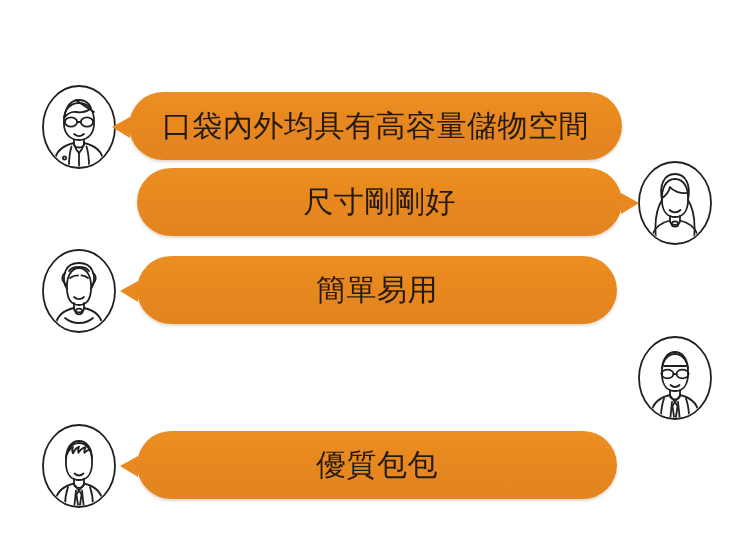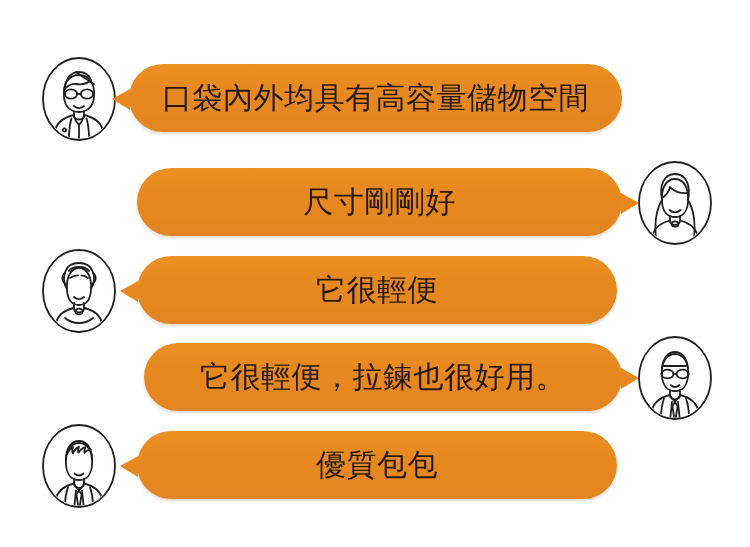--- a/index.html
+++ b/index.html
@@ -80,21 +80,21 @@
     border-right: 18px solid #e8881f;
   }
   .bubble.tail-right .tail {
     right: -17px;
     border-top: 10px solid transparent;
     border-bottom: 11px solid transparent;
     border-left: 18px solid #e8881f;
   }
 
   
-  .row-0 { top: 56px; text-align: right; }
+  .row-0 { top: 84px; text-align: right; }
   .row-1 { top: 160px; padding-left: 45px; }
   .row-2 { top: 248px; }
   .row-3 { top: 335px; }
   .row-4 { top: 423px; padding-left: 36px; }
 
   .b-0 { left: 129px; width: 493px; }
   .b-1 { left: 137px; width: 485px; }
   .b-2 { left: 137px; width: 480px; }
   .b-3 { left: 144px; width: 478px; }
   .b-4 { left: 137px; width: 480px; }
@@ -183,21 +183,21 @@
           <path d="M34 55v5.5c0 2.2 2.2 3.8 5 3.8s5-1.6 5-3.8V55"></path>
           <path d="M34 60c-10 2.2-16.5 7-18.5 16.5-.8 4-1.2 7.6-1.4 11.5"></path>
           <path d="M44 60c10 2.2 16.5 7 18.5 16.5.8 4 1.2 7.6 1.4 11.5"></path>
           <ellipse cx="39" cy="63.5" rx="3.6" ry="2.8"></ellipse>
           <path d="M25 70c3.5 3 8.5 5 14 5s10.5-2 14-5"></path>
         </g>
       </svg>
     </div>
     <div class="bubble tail-left b-2">
       <span class="tail"></span>
-      <span class="text">它很輕便</span>
+      <span class="text">簡單易用</span>
     </div>
   </div>
 
   <div class="row row-3">
     <div class="avatar right">
       <svg viewBox="0 0 78 86" xmlns="http://www.w3.org/2000/svg" fill="none" stroke="#231f20" stroke-width="1.8" stroke-linecap="round" stroke-linejoin="round">
         <ellipse cx="39" cy="43" rx="36" ry="41"></ellipse>
         <clipPath id="c3">
             <ellipse cx="39" cy="43" rx="34.6" ry="39.6"></ellipse>
           </clipPath>
@@ -214,24 +214,20 @@
           <path d="M34 60c-10 2.4-16.5 7-18.5 16.5-.8 4-1.2 7.6-1.4 11.5"></path>
           <path d="M44 60c10 2.4 16.5 7 18.5 16.5.8 4 1.2 7.6 1.4 11.5"></path>
           <path d="M34 60.5L39 67l5-6.5"></path>
           <path d="M36 67l-2.2 21M42 67l2.2 21"></path>
           <path d="M39 67l-2.6 4 2.6 17 2.6-17z"></path>
           <path d="M28 63.5c-2.4 7-3.4 15.5-3 24.5"></path>
           <path d="M50 63.5c2.4 7 3.4 15.5 3 24.5"></path>
         </g>
       </svg>
     </div>
-    <div class="bubble tail-right b-3">
-      <span class="tail"></span>
-      <span class="text">它很輕便，拉鍊也很好用。</span>
-    </div>
   </div>
 
   <div class="row row-4">
     <div class="avatar left">
       <svg viewBox="0 0 78 86" xmlns="http://www.w3.org/2000/svg" fill="none" stroke="#231f20" stroke-width="1.8" stroke-linecap="round" stroke-linejoin="round">
         <ellipse cx="39" cy="43" rx="36" ry="41"></ellipse>
         <clipPath id="c4">
             <ellipse cx="39" cy="43" rx="34.6" ry="39.6"></ellipse>
           </clipPath>
         <g clip-path="url(#c4)">

